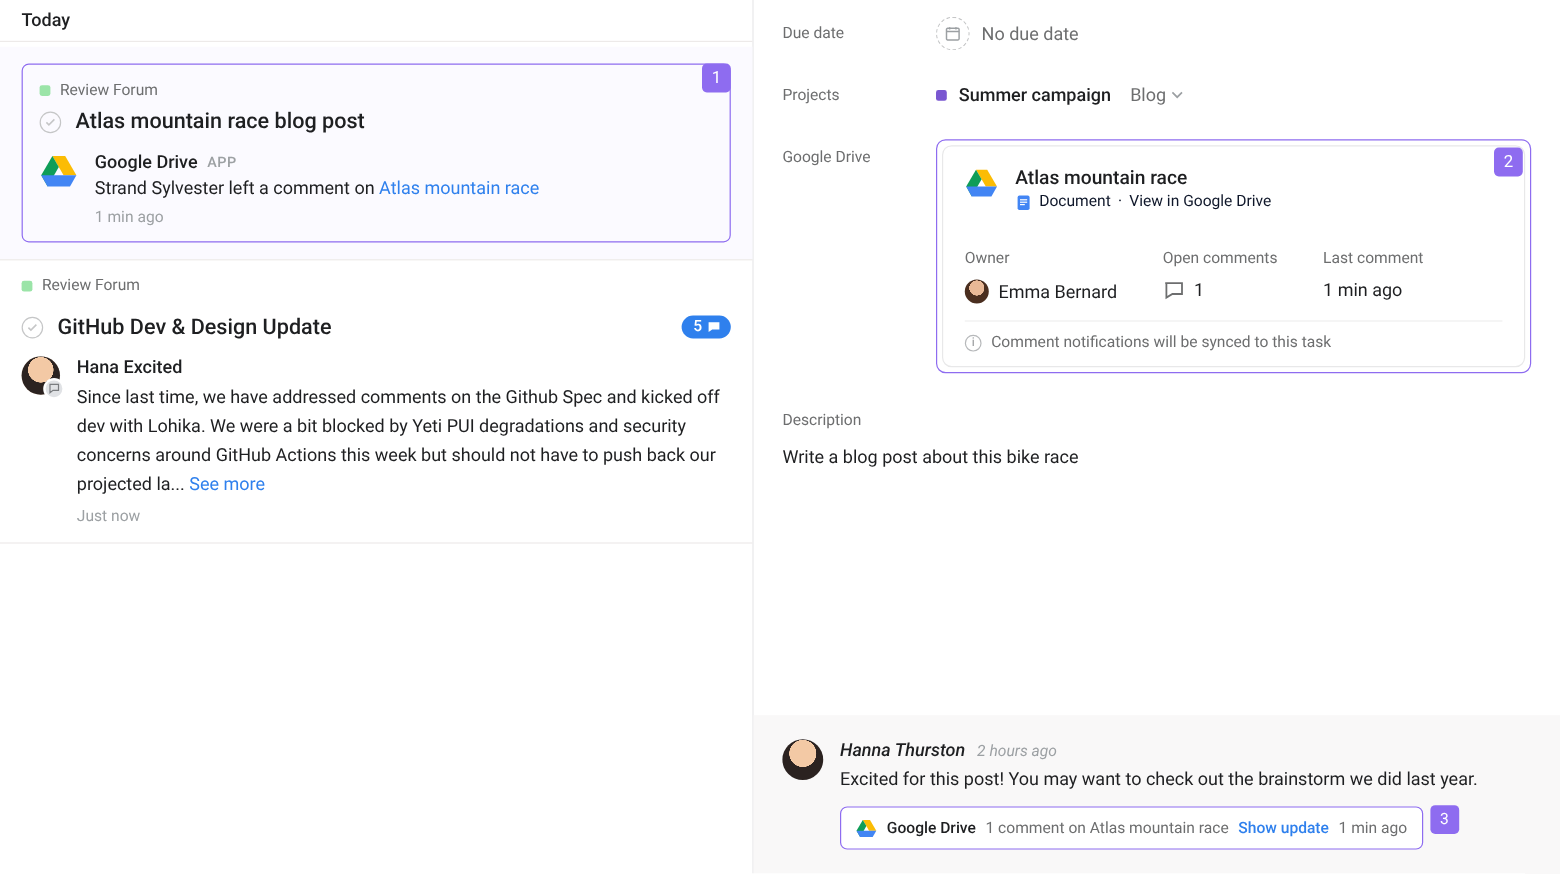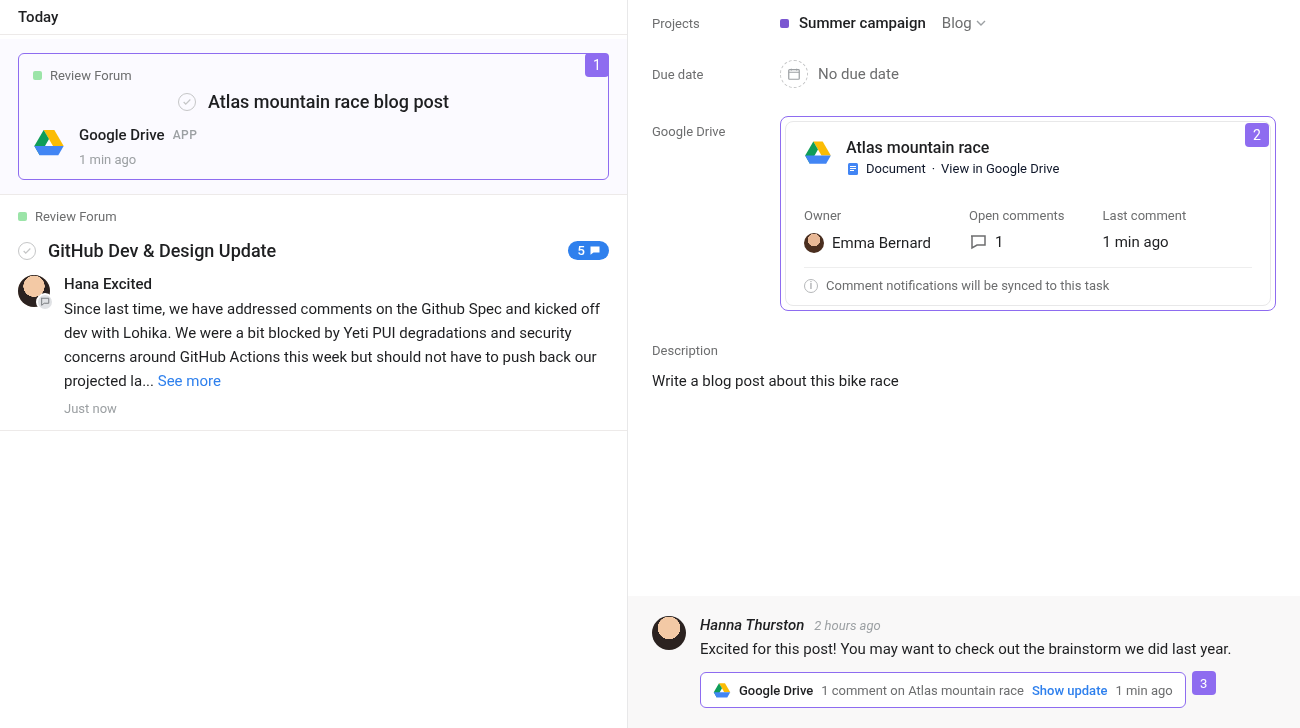--- a/index.html
+++ b/index.html
@@ -20,21 +20,21 @@
   .separator { border-bottom: 1px solid #edeae9; margin-bottom:4px; }
 
   .inbox-item { padding: 14px 18px 14px 18px; }
   .inbox-item.selected { background: #fbfaff; }
   .highlight-box { border: 1.5px solid #8e6cf0; border-radius: 6px; padding: 14px 14px 12px 14px; position:relative; }
   .hl-badge { position:absolute; width:24px; height:24px; background:#8e6cf0; color:#fff; border-radius:4px; display:flex; align-items:center; justify-content:center; font-size:14px; font-weight:400; }
 
   .status-row { display:flex; align-items:center; gap:8px; margin-bottom:8px; }
   .status-dot { width:9px; height:9px; border-radius:2px; background:#9be4a8; }
   .status-text { color:#6d6e6f; font-size:13px; }
-  .task-title-row { display:flex; align-items:center; gap:12px; margin-bottom:14px;justify-content:center; }
+  .task-title-row { display:flex; align-items:center; gap:12px; margin-bottom:14px; }
   .check-circle { width:18px; height:18px; border:1.5px solid #c5c6c7; border-radius:50%; display:inline-flex; align-items:center; justify-content:center; flex-shrink:0; }
   .check-circle svg { width:10px; height:10px; stroke:#c5c6c7; }
   .task-title { font-size:18px; font-weight:500; color:#1e1f21; }
 
   .activity-row { display:flex; gap:14px; }
   .drive-triangle { width:32px; height:32px; flex-shrink:0; display:flex; align-items:center; justify-content:center; }
   .activity-body { flex:1; }
   .activity-head { display:flex; align-items:center; gap:8px; }
   .actor-name { font-weight:500; font-size:15px; }
   .app-tag { color:#9ca0a3; font-size:12px; font-weight:500; letter-spacing:0.5px; }
@@ -144,20 +144,23 @@
         <span class="drive-triangle">
           <svg class="drive-logo md" viewBox="0 0 24 22">
               <use href="#gdrive2"></use>
             </svg>
         </span>
         <div class="activity-body">
           <div class="activity-head">
             <span class="actor-name">Google Drive</span>
             <span class="app-tag">APP</span>
           </div>
+          <div class="activity-text">
+            <span>Strand Sylvester left a comment on </span><a class="activity-link">Atlas mountain race</a>
+          </div>
           <div class="activity-time">1 min ago</div>
         </div>
       </div>
     </div>
   </div>
 
   <div class="inbox-item" style="border-top:1px solid #edeae9;">
     <div class="status-row">
       <span class="status-dot"></span>
       <span class="status-text">Review Forum</span>
@@ -193,45 +196,45 @@
           <span>Since last time, we have addressed comments on the Github Spec and kicked off dev with Lohika. We were a bit blocked by Yeti PUI degradations and security concerns around GitHub Actions this week but should not have to push back our projected la... </span><a class="see-more">See more</a>
         </div>
         <div class="activity-time">Just now</div>
       </div>
     </div>
   </div>
   <div style="border-top:1px solid #edeae9;"></div>
 </div>
 
 <div class="right-pane">
+
+  <div class="field-row">
+    <div class="field-label">Due date</div>
+    <div class="field-value">
+      <span class="dashed-circle">
+        <svg viewBox="0 0 16 16" stroke-width="1.4">
+            <rect x="2" y="3" width="12" height="11" rx="1"></rect>
+            <path d="M2 6h12M5 2v2M11 2v2"></path>
+          </svg>
+      </span>
+      <span class="no-due">No due date</span>
+    </div>
+  </div>
 
   <div class="field-row">
     <div class="field-label">Projects</div>
     <div class="field-value">
       <span class="proj-dot"></span>
       <span class="proj-name">Summer campaign</span>
       <span class="proj-section">
         <span>Blog</span>
         <svg viewBox="0 0 10 10" fill="none" stroke-width="1.4">
             <path d="M1 3l4 4 4-4"></path>
           </svg>
       </span>
-    </div>
-  </div>
-
-  <div class="field-row">
-    <div class="field-label">Due date</div>
-    <div class="field-value">
-      <span class="dashed-circle">
-        <svg viewBox="0 0 16 16" stroke-width="1.4">
-            <rect x="2" y="3" width="12" height="11" rx="1"></rect>
-            <path d="M2 6h12M5 2v2M11 2v2"></path>
-          </svg>
-      </span>
-      <span class="no-due">No due date</span>
     </div>
   </div>
 
   <div class="field-row" style="align-items:flex-start;">
     <div class="field-label" style="padding-top:8px;">Google Drive</div>
     <div class="drive-card-wrap">
       <div class="drive-hl">
         <div class="hl-badge" style="top:6px; right:6px;">2</div>
         <div class="drive-card">
           <div class="drive-head">

